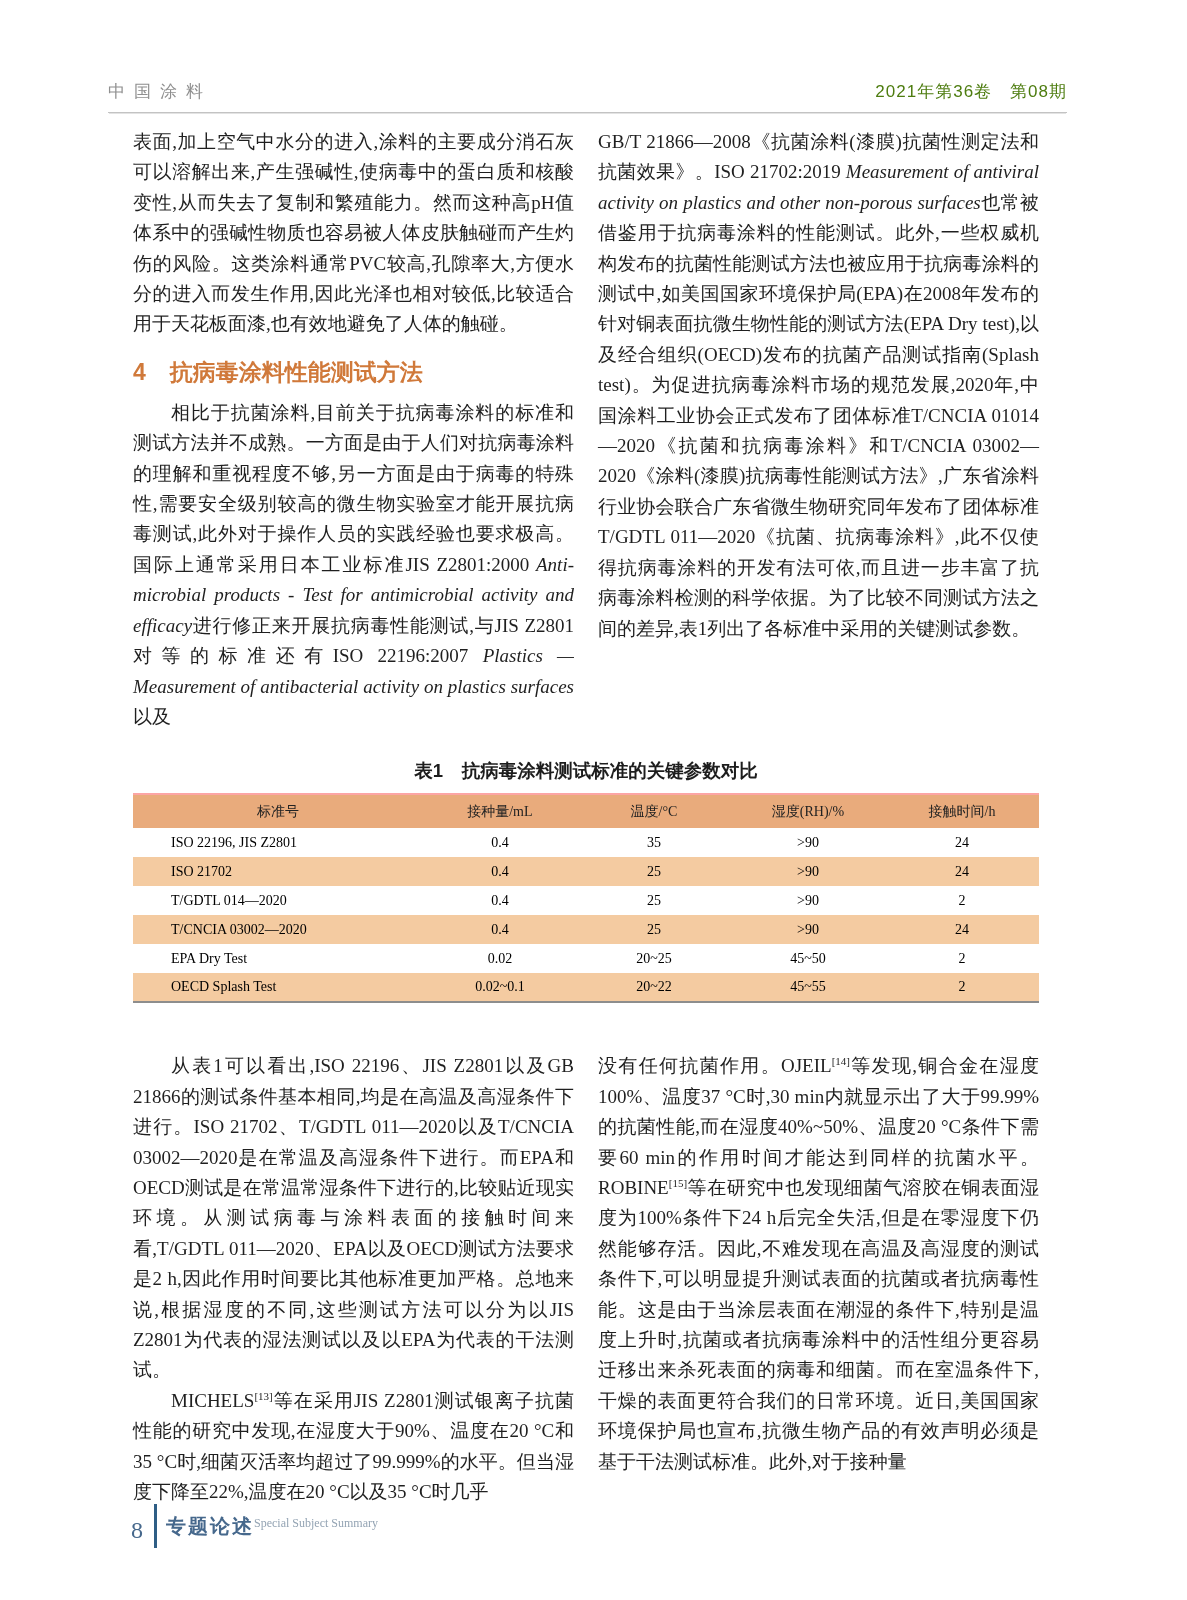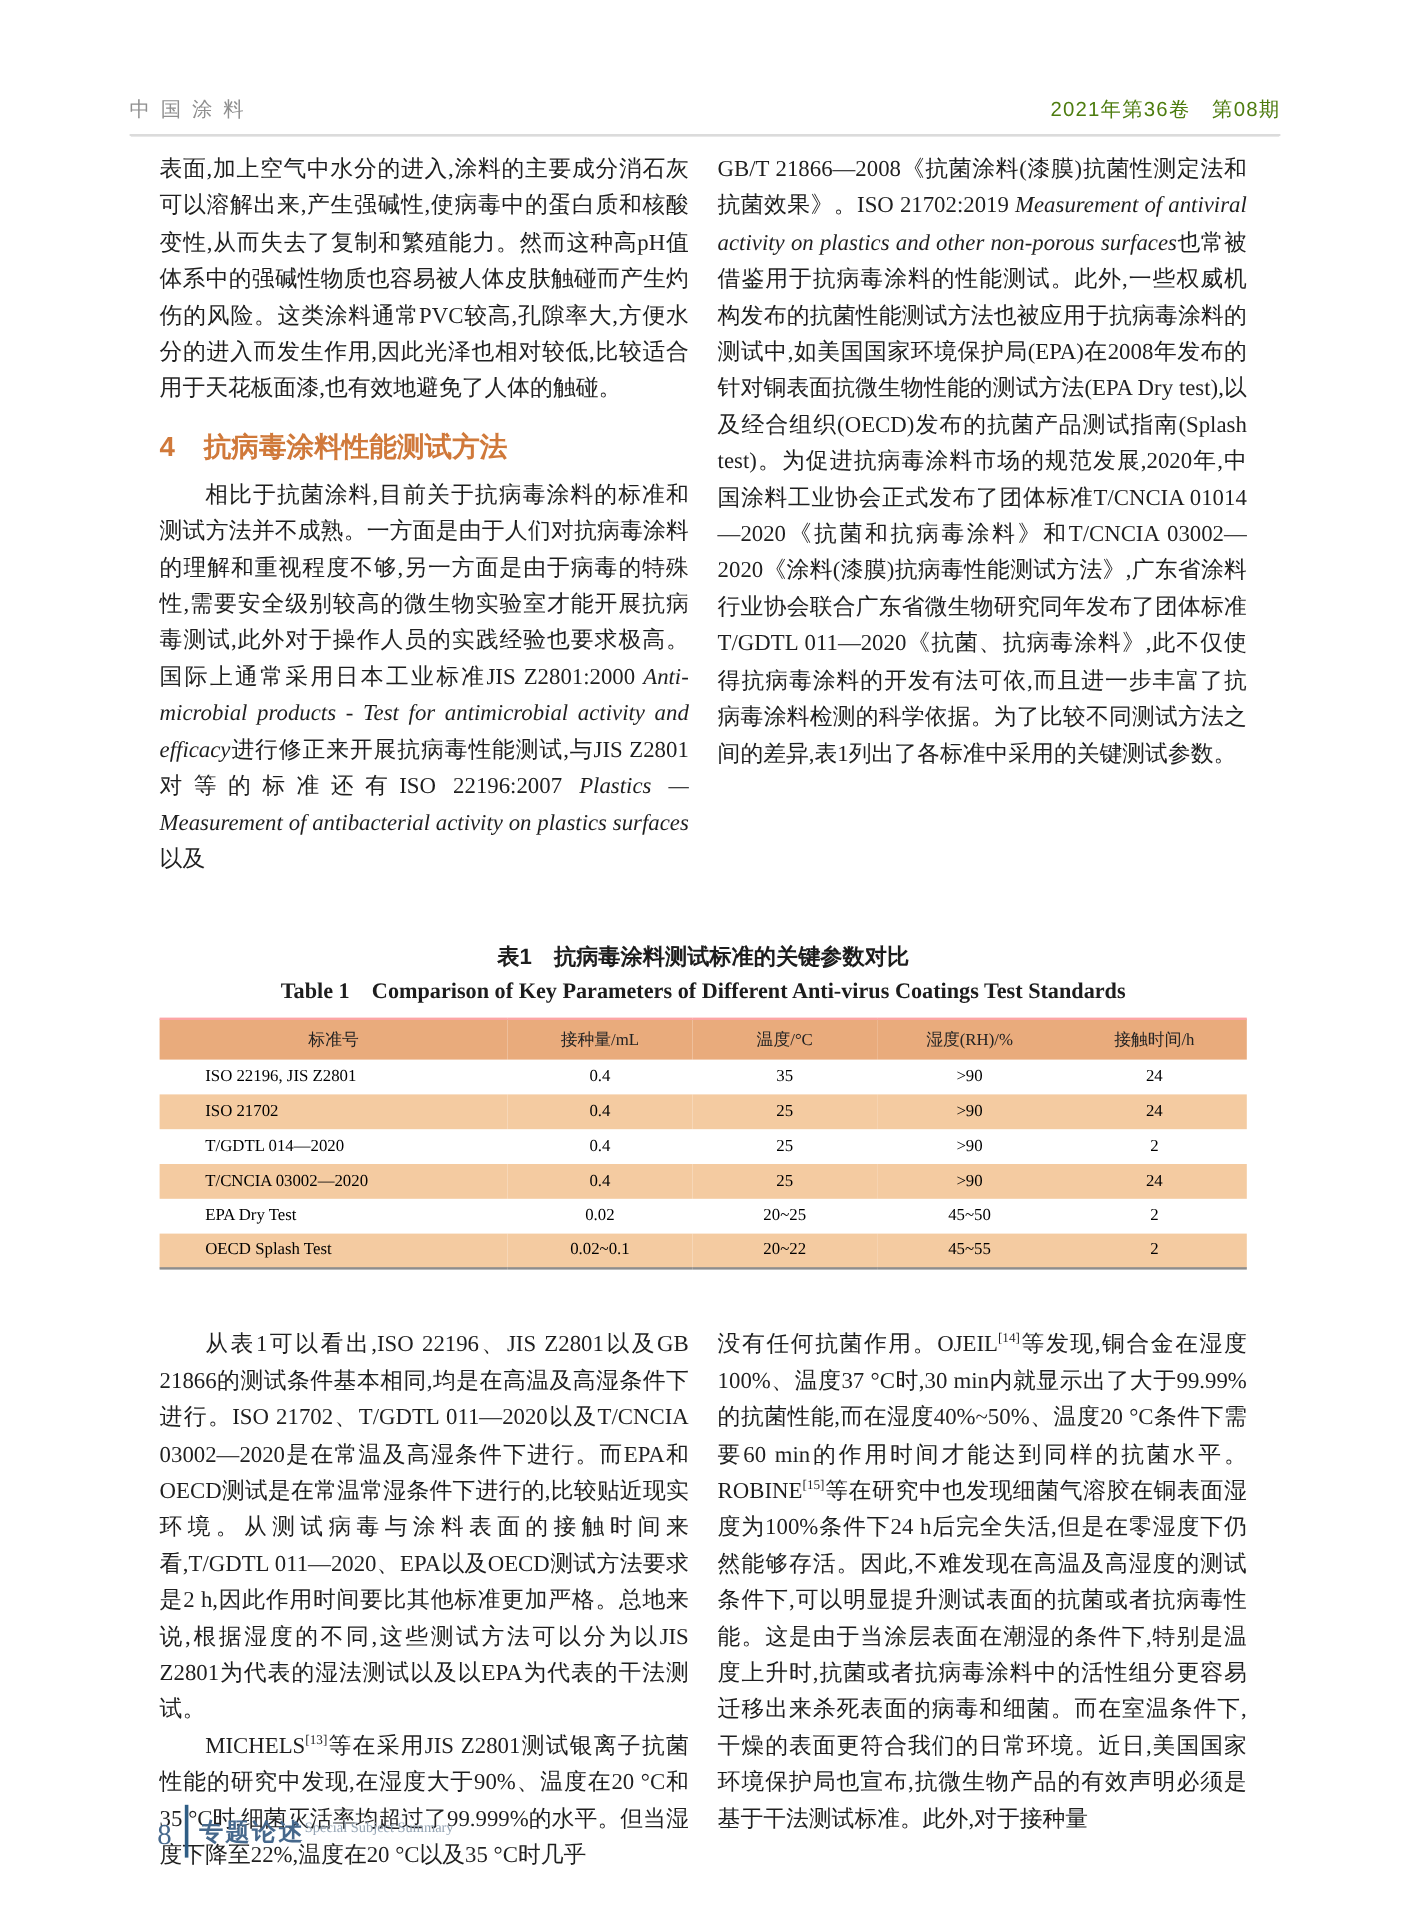--- a/index.html
+++ b/index.html
@@ -42,21 +42,21 @@
     margin: 17px 0 10px 0;
     font-family: "Liberation Sans", "DejaVu Sans", sans-serif;
     font-weight: bold;
     font-size: 23px;
     color: var(--accent, #d0793a);
     display: flex; align-items: baseline;
   }
   .section-heading .sec-num { margin-right: 24px; }
 
   
-  .table-block { margin-top: 52px; }
+  .table-block { margin-top: 26px; }
   .table-title-cn {
     text-align: center;
     font-family: "Liberation Sans", "DejaVu Sans", sans-serif;
     font-weight: bold; font-size: 18.5px; color: #1d1d1d;
   }
   .table-title-en {
     text-align: center;
     font-family: "Liberation Serif", serif;
     font-weight: bold; font-size: 18.5px; color: #1d1d1d;
     margin-top: 4px;
@@ -126,21 +126,20 @@
         </h2>
         <p class="para indent"><span>相比于抗菌涂料,目前关于抗病毒涂料的标准和测试方法并不成熟。一方面是由于人们对抗病毒涂料的理解和重视程度不够,另一方面是由于病毒的特殊性,需要安全级别较高的微生物实验室才能开展抗病毒测试,此外对于操作人员的实践经验也要求极高。国际上通常采用日本工业标准JIS Z2801:2000 </span><i>Anti-microbial products - Test for antimicrobial activity and efficacy</i><span>进行修正来开展抗病毒性能测试,与JIS Z2801对等的标准还有ISO 22196:2007 </span><i>Plastics — Measurement of antibacterial activity on plastics surfaces</i><span>以及</span></p>
       </div>
       <div class="col">
         <p class="para"><span>GB/T 21866—2008《抗菌涂料(漆膜)抗菌性测定法和抗菌效果》。ISO 21702:2019 </span><i>Measurement of antiviral activity on plastics and other non-porous surfaces</i><span>也常被借鉴用于抗病毒涂料的性能测试。此外,一些权威机构发布的抗菌性能测试方法也被应用于抗病毒涂料的测试中,如美国国家环境保护局(EPA)在2008年发布的针对铜表面抗微生物性能的测试方法(EPA Dry test),以及经合组织(OECD)发布的抗菌产品测试指南(Splash test)。为促进抗病毒涂料市场的规范发展,2020年,中国涂料工业协会正式发布了团体标准T/CNCIA 01014—2020《抗菌和抗病毒涂料》和T/CNCIA 03002—2020《涂料(漆膜)抗病毒性能测试方法》,广东省涂料行业协会联合广东省微生物研究同年发布了团体标准T/GDTL 011—2020《抗菌、抗病毒涂料》,此不仅使得抗病毒涂料的开发有法可依,而且进一步丰富了抗病毒涂料检测的科学依据。为了比较不同测试方法之间的差异,表1列出了各标准中采用的关键测试参数。</span></p>
       </div>
     </section>
 
     <section class="table-block">
       <div class="table-title-cn">表1　抗病毒涂料测试标准的关键参数对比</div>
-      <div class="table-title-en">Table 1　Comparison of Key Parameters of Different Anti-virus Coatings Test Standards</div>
       <table class="params">
           <thead>
             <tr>
               <th>标准号</th>
               <th>接种量/mL</th>
               <th>温度/°C</th>
               <th>湿度(RH)/%</th>
               <th>接触时间/h</th>
             </tr>
           </thead>

